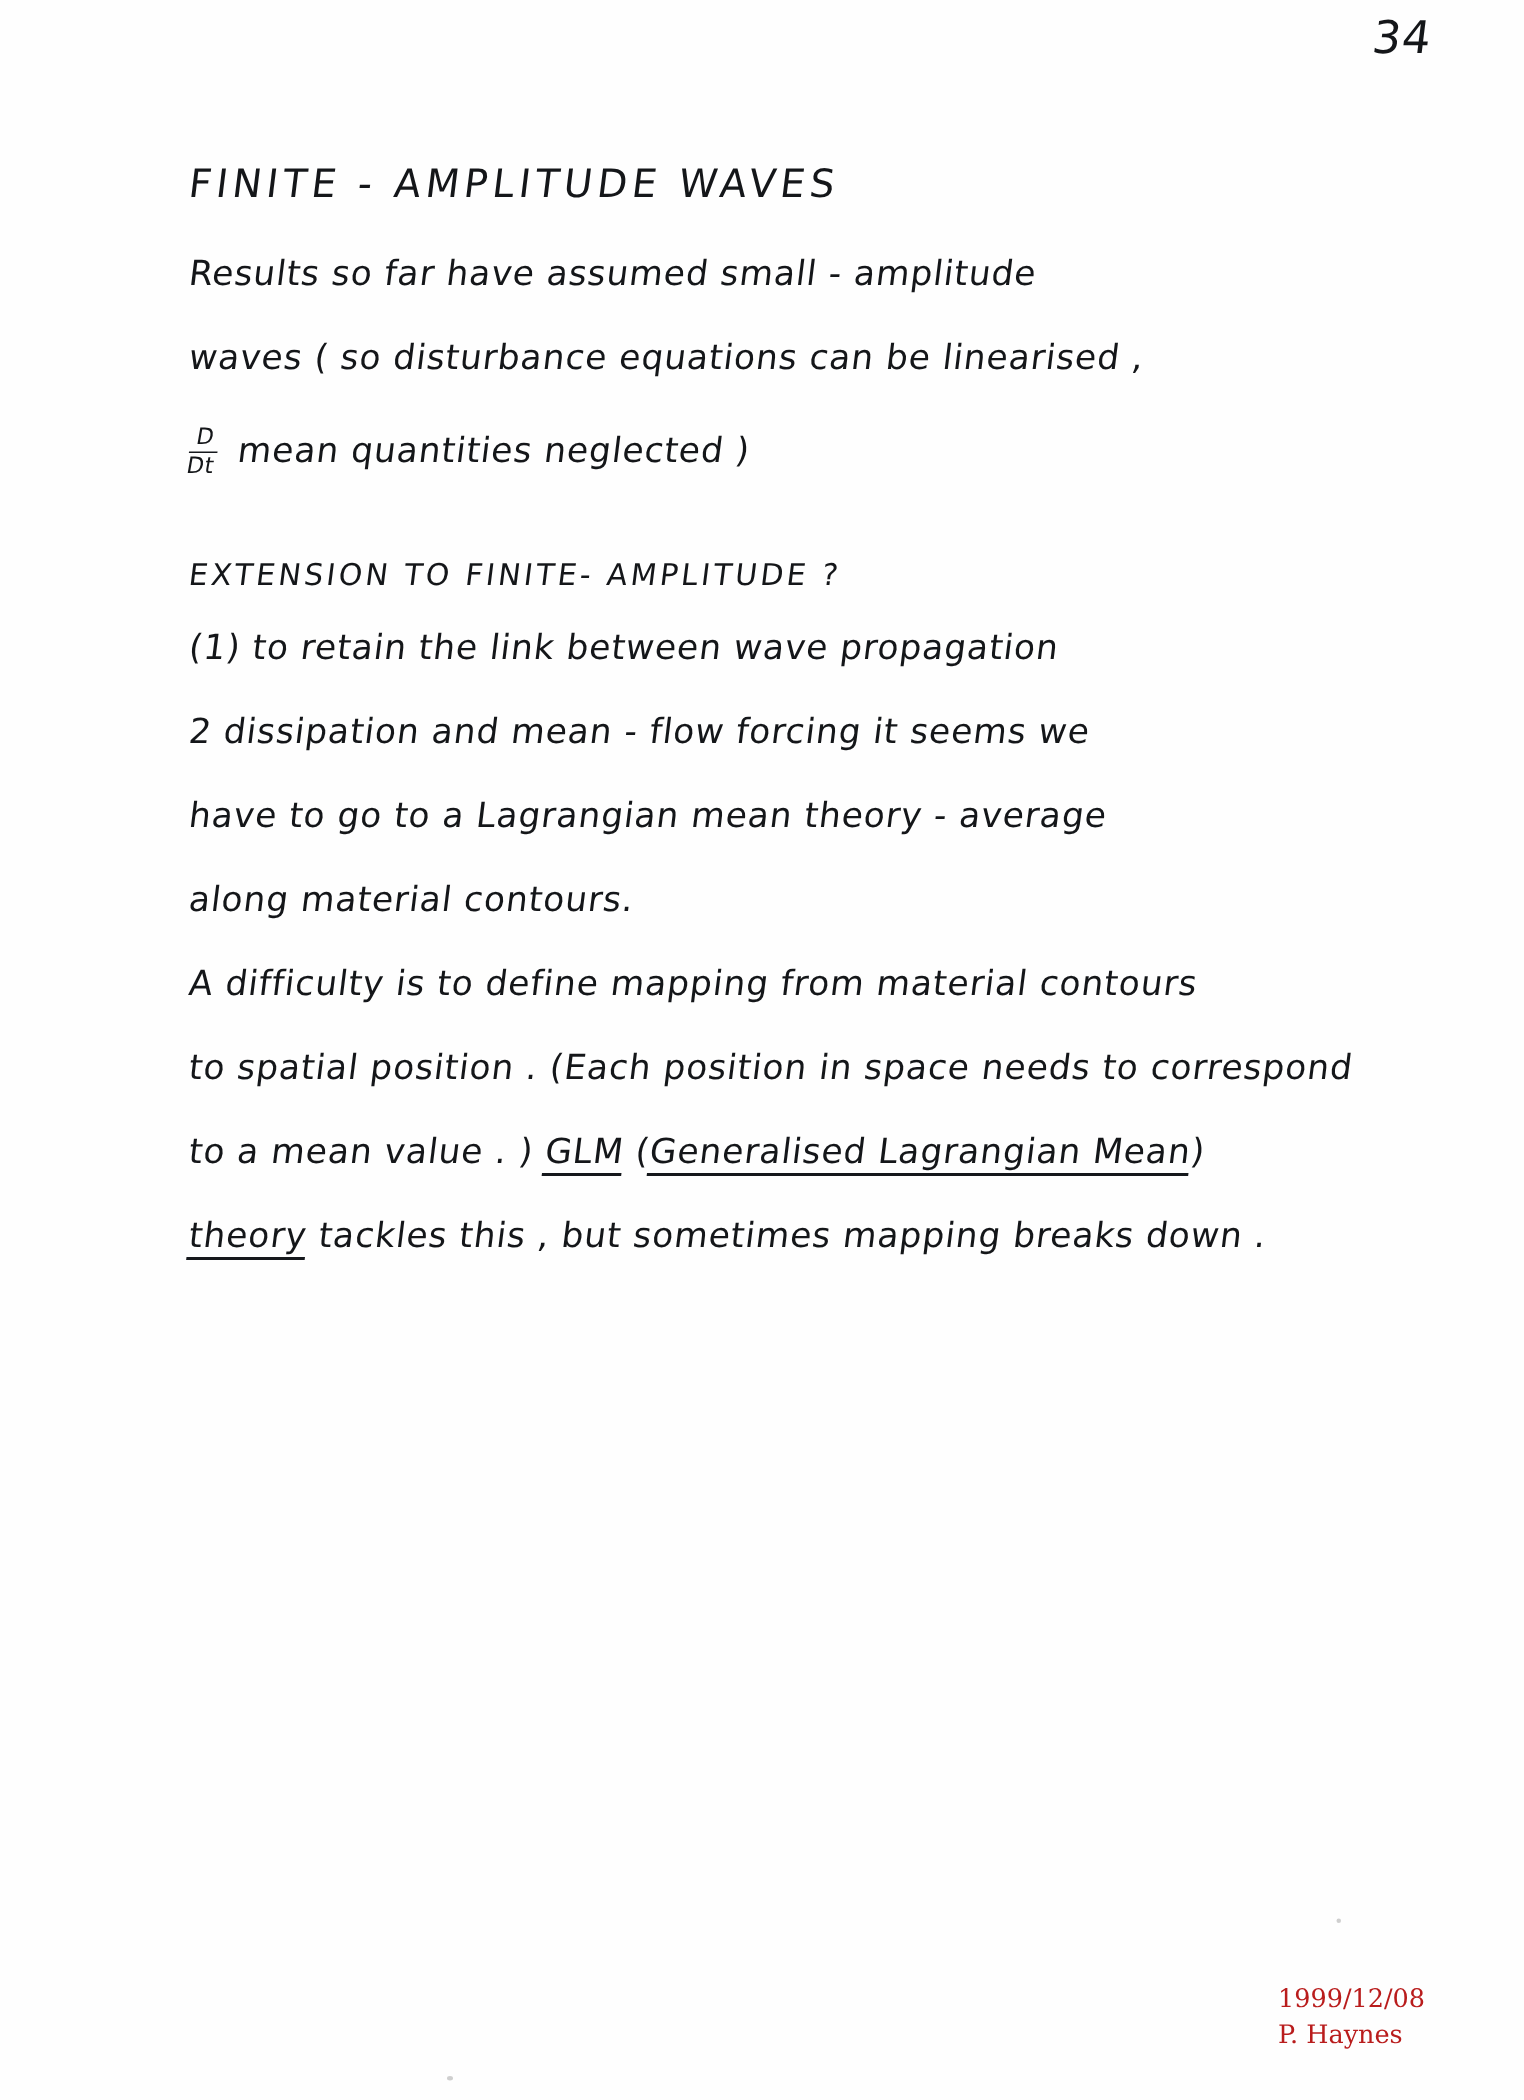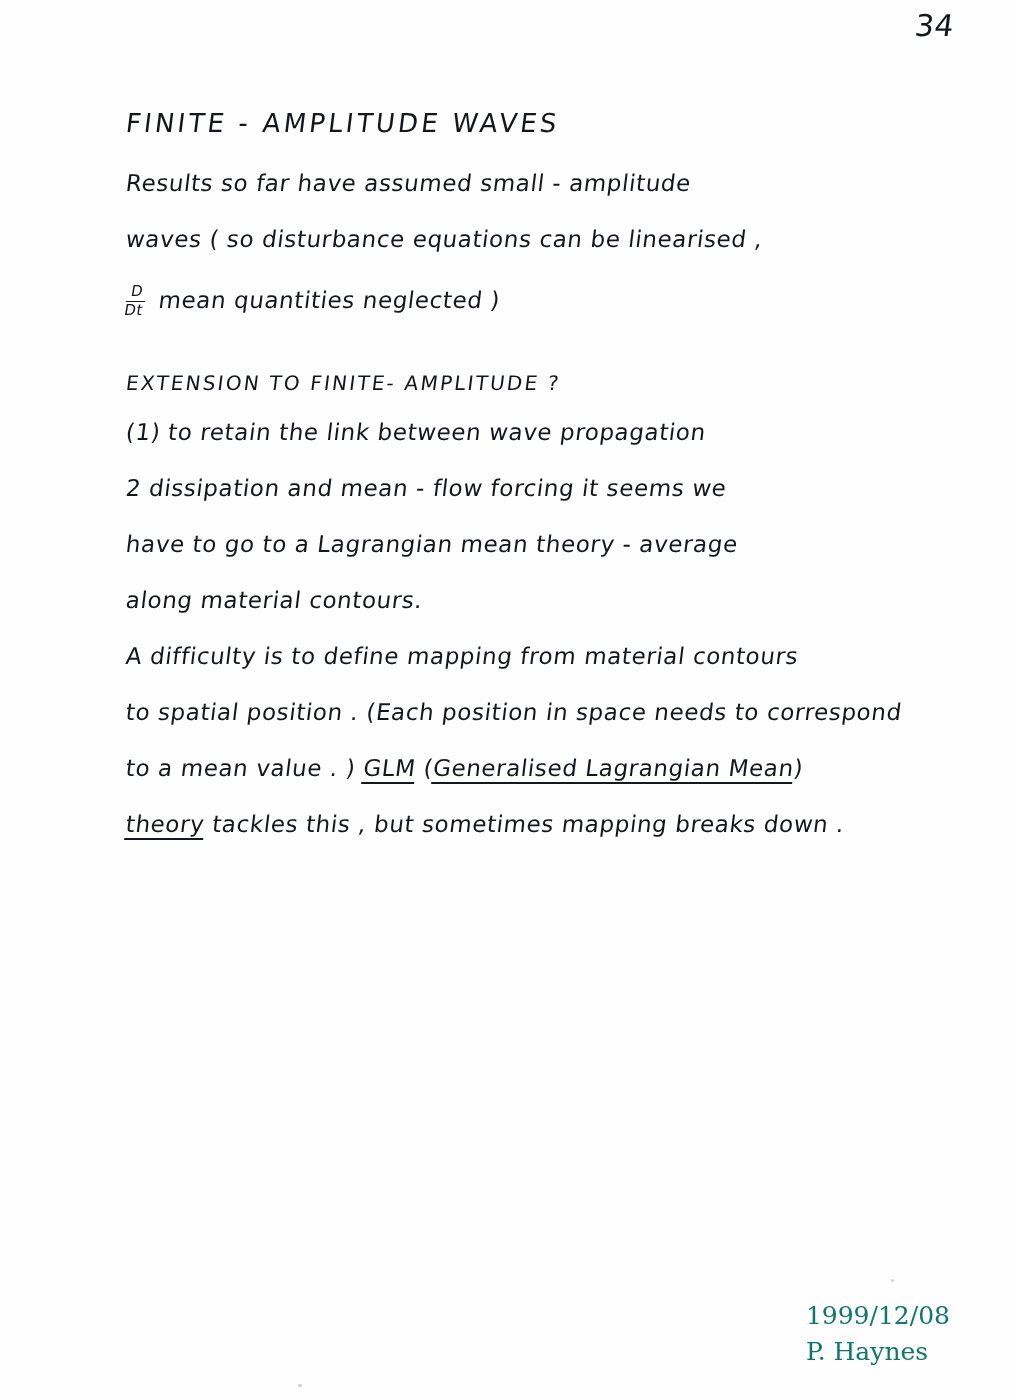--- a/index.html
+++ b/index.html
@@ -105,23 +105,23 @@
     padding-top: 1px;
   }
 
   
   .footer {
     position: absolute;
     right: 66px;
     bottom: 30px;
     text-align: left;
     font-family: "DejaVu Serif", serif;
-    font-size: 25px;
+    font-size: 17px;
     line-height: 1.45;
-    color: #0f766e;
+    color: #b91c1c;
   }
 
   .speck {
     position: absolute;
     background: #cfcfcf;
     border-radius: 50%;
   }
   .speck.s1 { width: 4px; height: 3px; left: 298px; bottom: 13px; }
   .speck.s2 { width: 3px; height: 3px; right: 122px; bottom: 118px; }
 </style>

